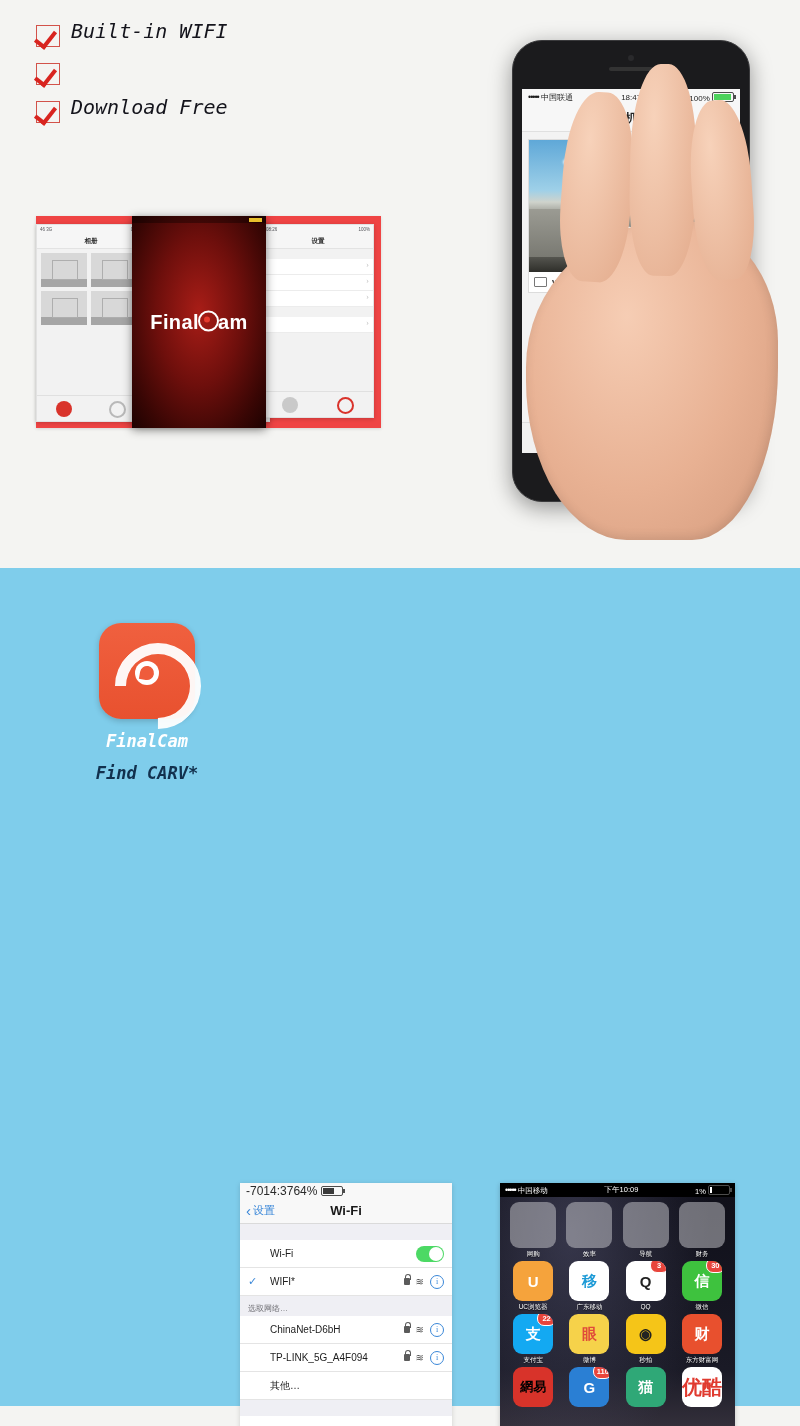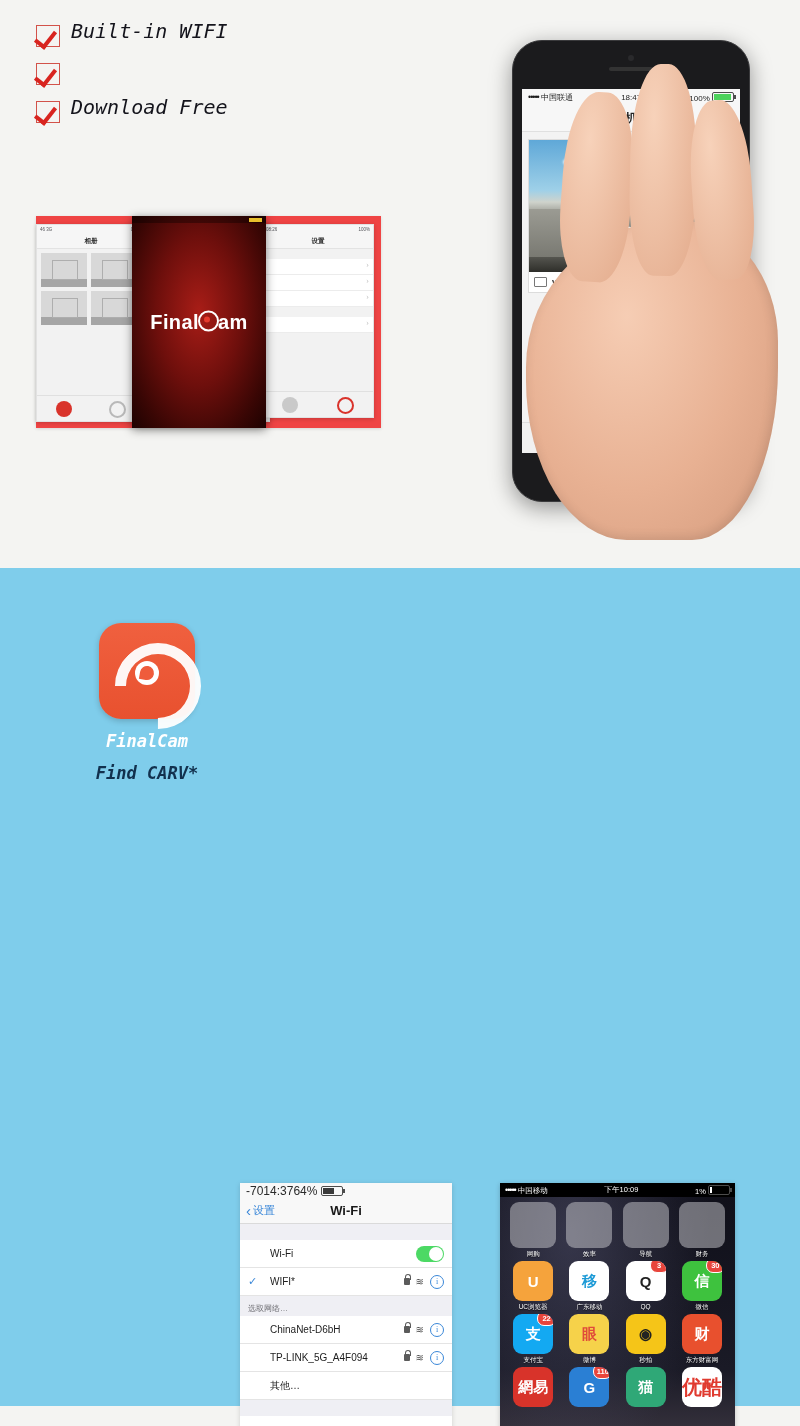--- a/index.html
+++ b/index.html
@@ -684,21 +684,21 @@
             </div>
             <div class="appcell">
               <div class="ai" style="background: rgb(245, 197, 24); color: rgb(34, 34, 34); font-size: 15px;">◉</div>
               <div class="al">秒拍</div>
             </div>
             <div class="appcell">
               <div class="ai" style="background: rgb(232, 80, 46); color: rgb(255, 255, 255); font-size: 15px;">财</div>
               <div class="al">东方财富网</div>
             </div>
             <div class="appcell">
-              <div class="ai" style="background: rgb(216, 51, 42); color: #ffffff; font-size: 15px;">網易</div>
+              <div class="ai" style="background: rgb(216, 51, 42); color: #000000; font-size: 13px;">網易</div>
             </div>
             <div class="appcell">
               <div class="ai" style="background: rgb(42, 127, 212); color: rgb(255, 255, 255); font-size: 15px;">G<span class="badge">110</span></div>
             </div>
             <div class="appcell">
               <div class="ai" style="background: rgb(47, 168, 119); color: rgb(255, 255, 255); font-size: 15px;">猫</div>
             </div>
             <div class="appcell">
               <div class="ai" style="background: rgb(255, 255, 255); color: rgb(224, 58, 47); font-size: 20px;">优酷</div>
             </div>

